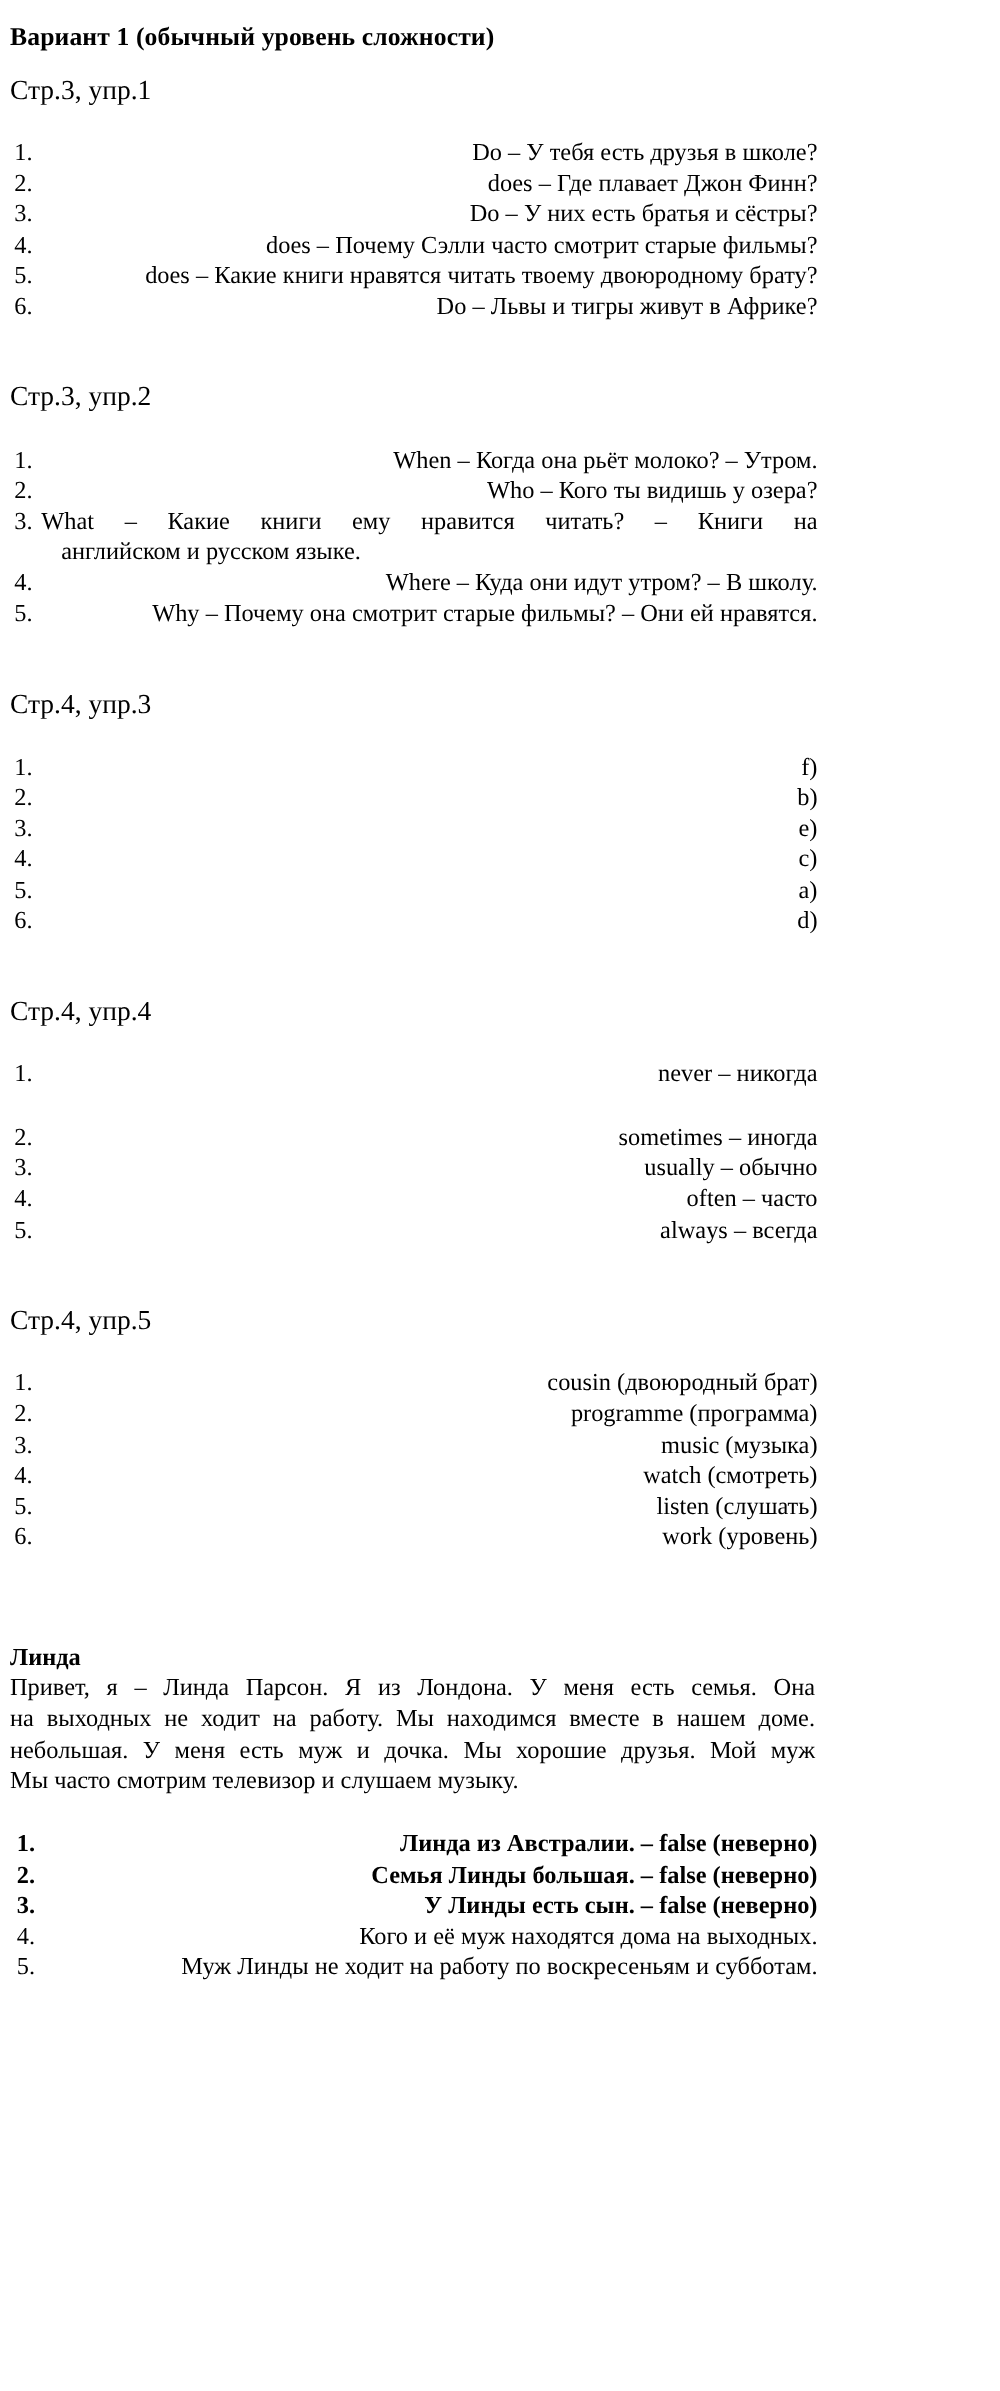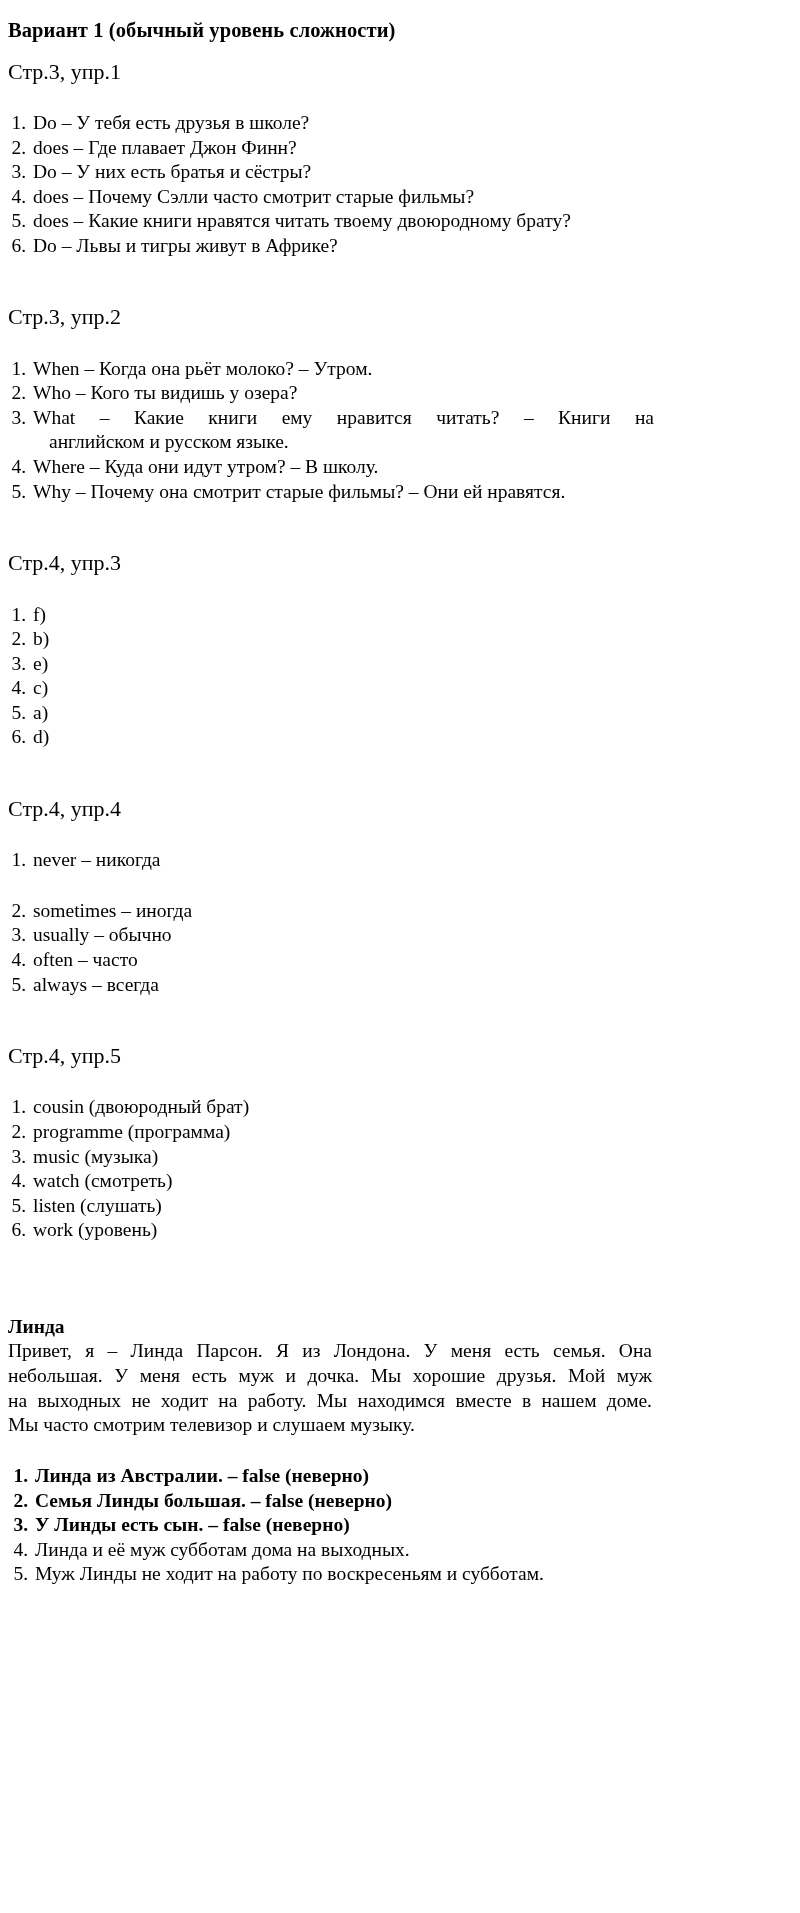--- a/index.html
+++ b/index.html
@@ -54,20 +54,21 @@
     margin: 0;
   }
   ol.num-list > li .marker {
     flex: 0 0 auto;
     text-align: right;
     padding-right: 7px;
     white-space: nowrap;
   }
   ol.num-list > li .body {
     flex: 1 1 auto;
+    text-align: right;
   }
 
   
   .list-ex1  { margin-left: 24px; }
   .list-ex1 .marker { width: 18px; }
 
   .list-ex2  { margin-left: 24px; }
   .list-ex2 .marker { width: 18px; }
 
   .list-ex3  { margin-left: 24px; }
@@ -302,43 +303,43 @@
 
   <div class="gap-xl"></div>
 
 
   <div class="gap-m"></div>
 
   <div class="linda-name">Линда</div>
 
   <div class="linda-para">
     <span class="jline">Привет, я – Линда Парсон. Я из Лондона. У меня есть семья. Она</span>
+    <span class="jline">на выходных не ходит на работу. Мы находимся вместе в нашем доме.</span>
     <span class="jline">небольшая. У меня есть муж и дочка. Мы хорошие друзья. Мой муж</span>
-    <span class="jline">на выходных не ходит на работу. Мы находимся вместе в нашем доме.</span>
     <span class="jline last">Мы часто смотрим телевизор и слушаем музыку.</span>
   </div>
 
   <div class="gap-m"></div>
 
   <ol class="num-list list-ex6">
     <li class="bold-item">
       <span class="marker">1.</span>
       <span class="body">Линда из Австралии. – false (неверно)</span>
     </li>
     <li class="bold-item">
       <span class="marker">2.</span>
       <span class="body">Семья Линды большая. – false (неверно)</span>
     </li>
     <li class="bold-item">
       <span class="marker">3.</span>
       <span class="body">У Линды есть сын. – false (неверно)</span>
     </li>
     <li>
       <span class="marker">4.</span>
-      <span class="body">Линда и её муж субботам дома на выходных.</span>
+      <span class="body">Кого и её муж находятся дома на выходных.</span>
     </li>
     <li>
       <span class="marker">5.</span>
       <span class="body">Муж Линды не ходит на работу по воскресеньям и субботам.</span>
     </li>
   </ol>
 
 </div>
 
 </body></html>

